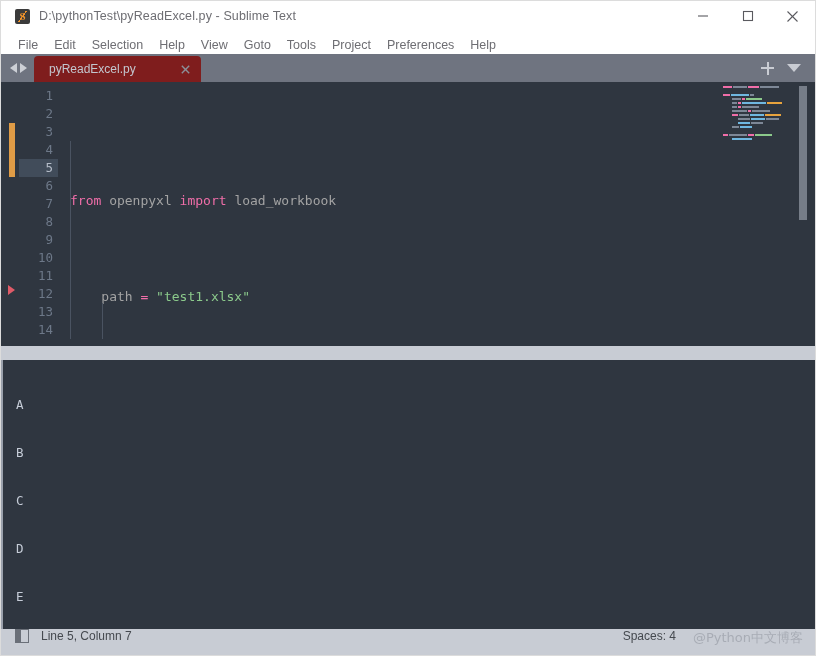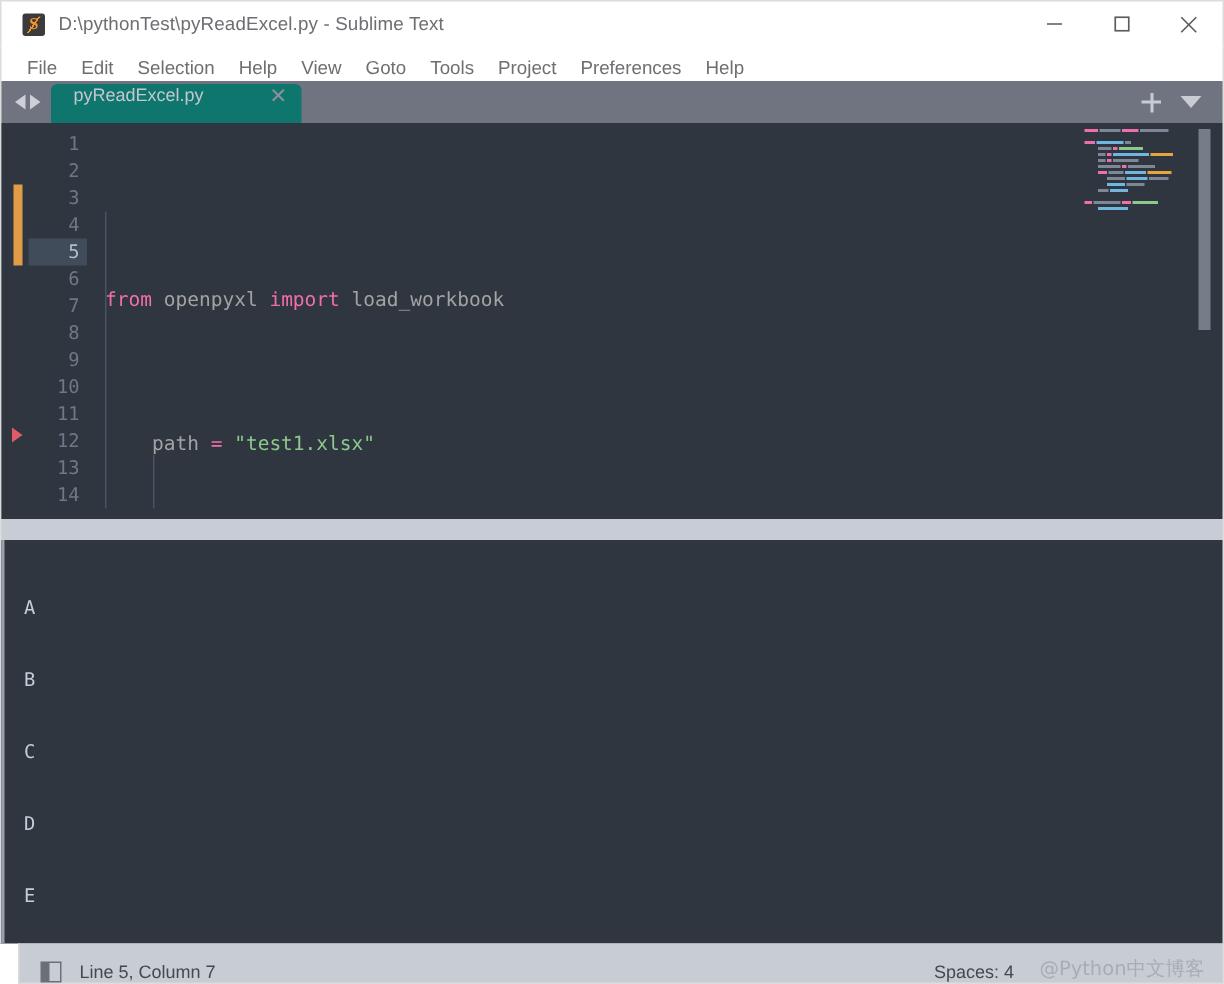--- a/index.html
+++ b/index.html
@@ -73,23 +73,23 @@
     border-left:1px solid #dcdcdc;border-right:1px solid #dcdcdc;
   }
   .tabnav{
     display:flex;align-items:center;gap:3px;
     padding:0 7px 0 9px;height:28px;
   }
   .tabnav .arrow{width:0;height:0;}
   .arrow-l{border-top:5px solid transparent;border-bottom:5px solid transparent;border-right:7px solid #cdd0d6;}
   .arrow-r{border-top:5px solid transparent;border-bottom:5px solid transparent;border-left:7px solid #cdd0d6;}
   .tab{
-    height:26px;background:#0f766e;
+    height:26px;background:#7f1d1d;
     border-radius:4px 4px 0 0;
-    display:flex;align-items:flex-start;
+    display:flex;align-items:center;
     padding:0 0 0 15px;min-width:152px;
     position:relative;
   }
   .tab-label{font-size:12px;color:#c3c7cf;white-space:nowrap;}
   .tab-close{
     margin-left:auto;margin-right:9px;
     width:14px;height:14px;color:#8b9099;
     display:flex;align-items:center;justify-content:center;
   }
   .tab-right{
@@ -187,24 +187,23 @@
     flex:1 1 auto;padding:6px 0 0 13px;
     font-family:"DejaVu Sans Mono","Liberation Mono",monospace;
     font-size:12.5px;color:#c6cdd8;
     white-space:pre;
   }
   .co{height:18px;line-height:18px;}
 
   
   .statusbar{
     height:26px;min-height:26px;background:#c8ccd4;
-    display:flex;align-items:flex-end;position:relative;
+    display:flex;align-items:flex-start;position:relative;
     border-left:1px solid #dcdcdc;border-right:1px solid #dcdcdc;
     border-bottom:1px solid #dcdcdc;
-    margin-left:12px;
   }
   .sb-icon{
     margin-left:14px;width:14px;height:14px;
     border:1.5px solid #6a6f78;box-sizing:border-box;
     display:flex;flex:0 0 auto;
   }
   .sb-icon i{display:block;width:5px;background:#6a6f78;}
   .sb-text{
     margin-left:12px;font-size:12px;color:#45494f;white-space:nowrap;
   }

